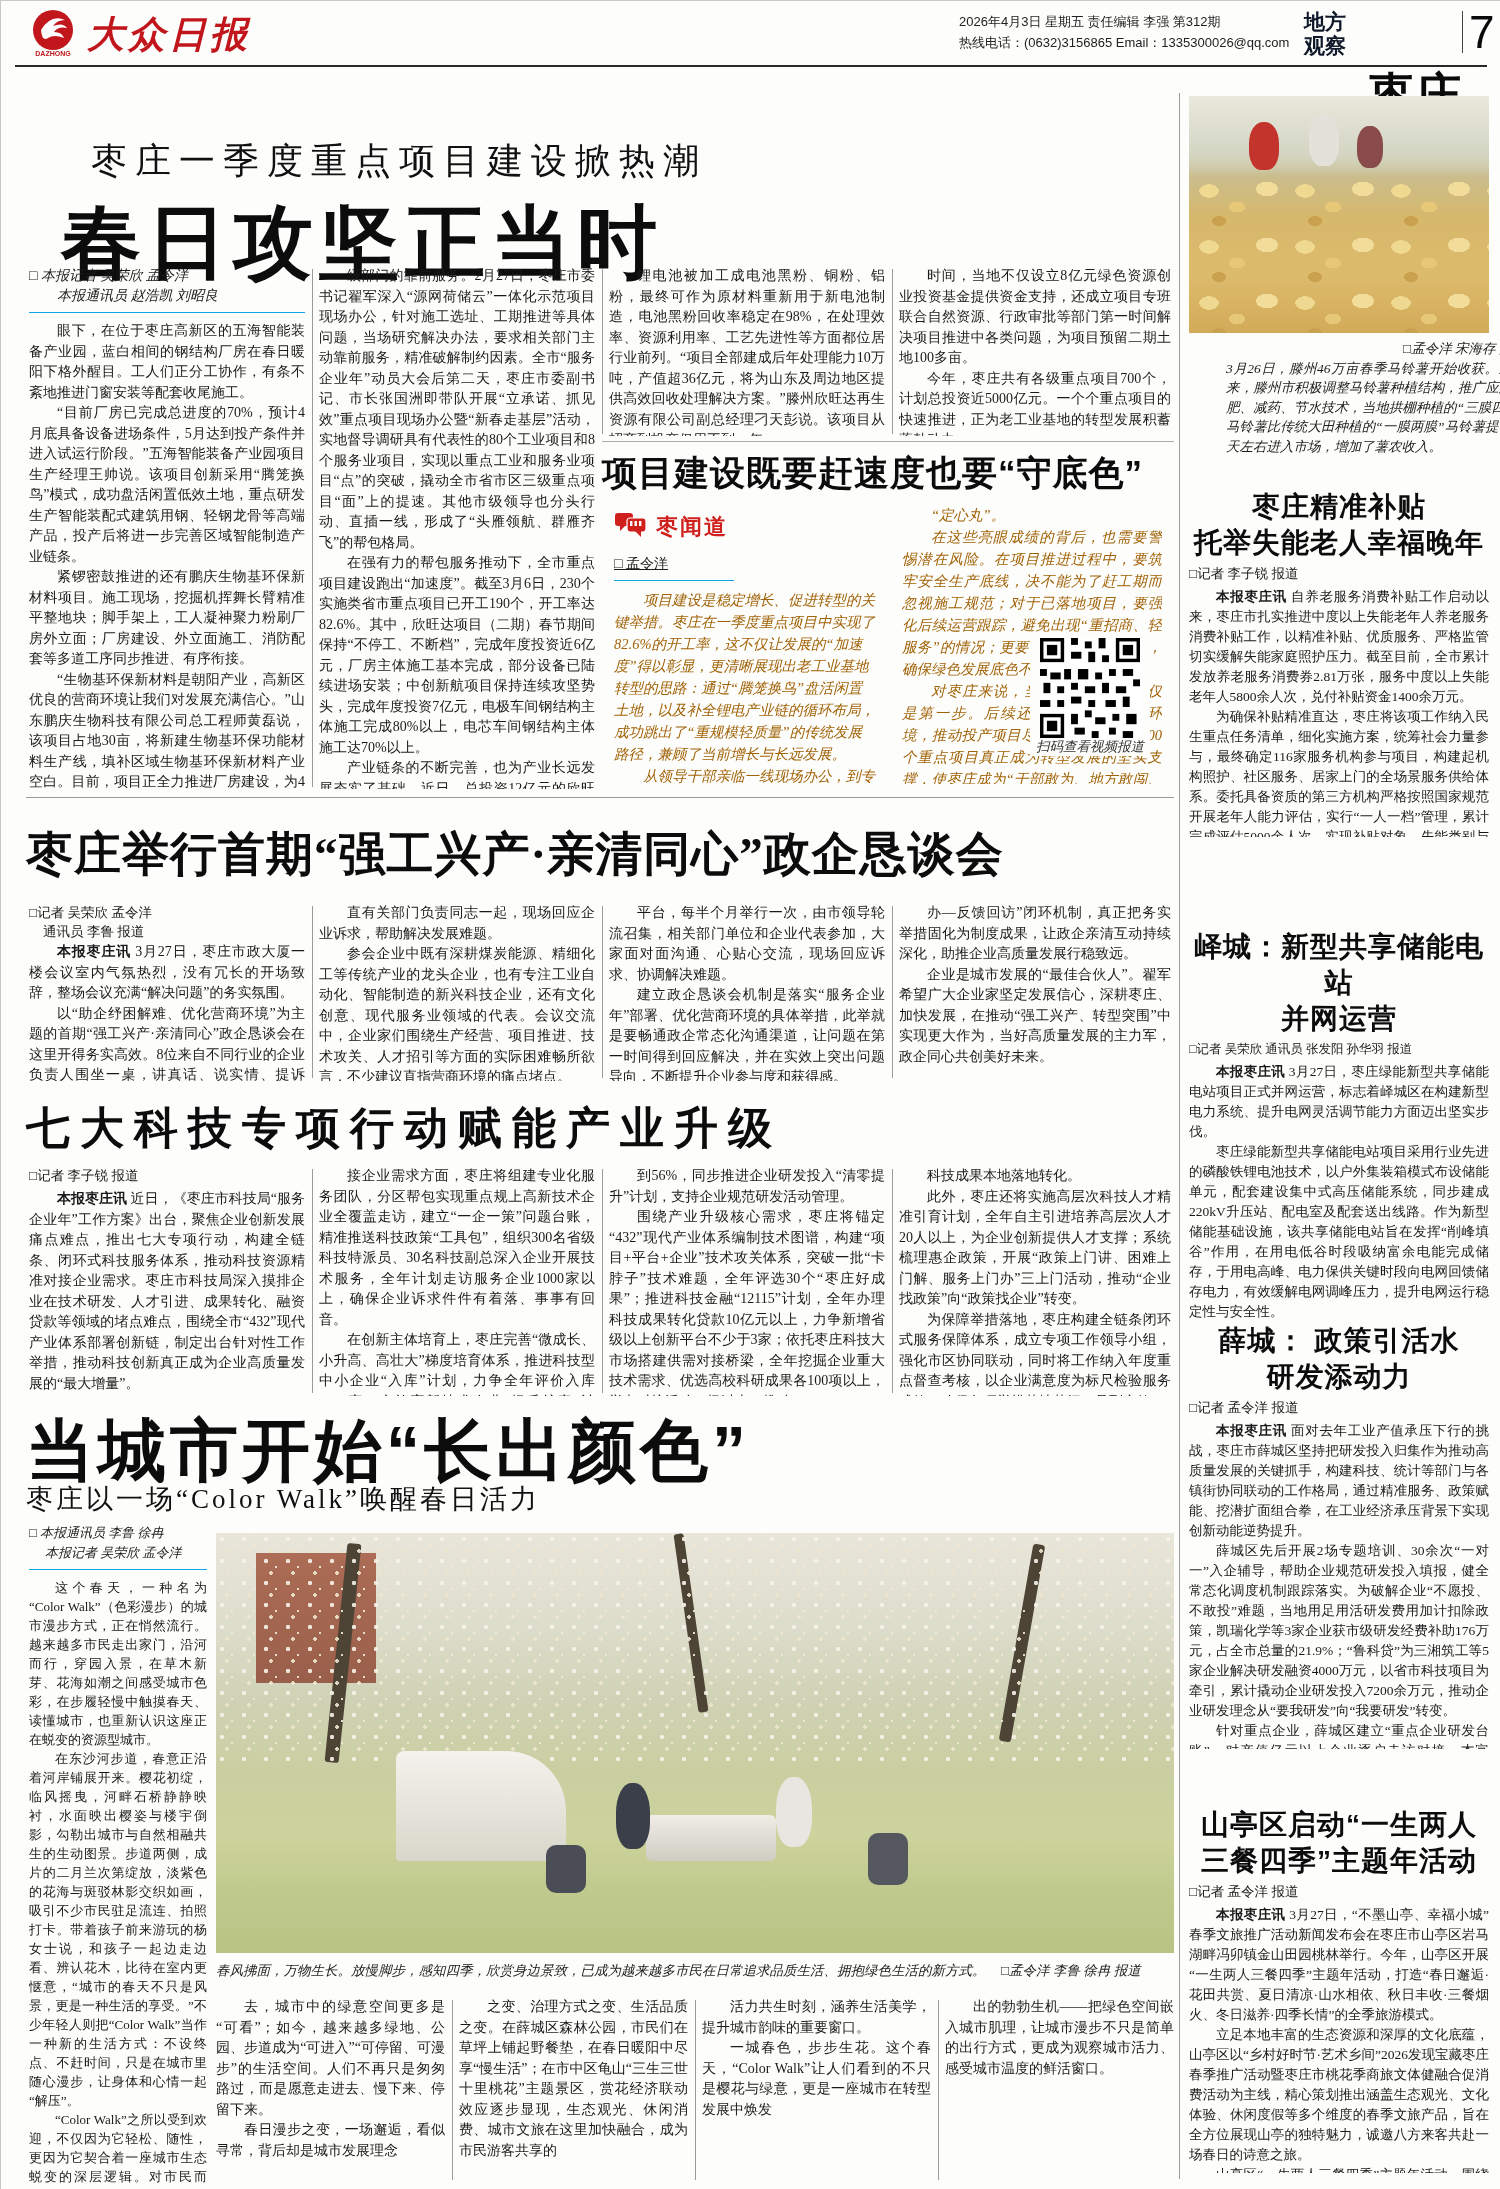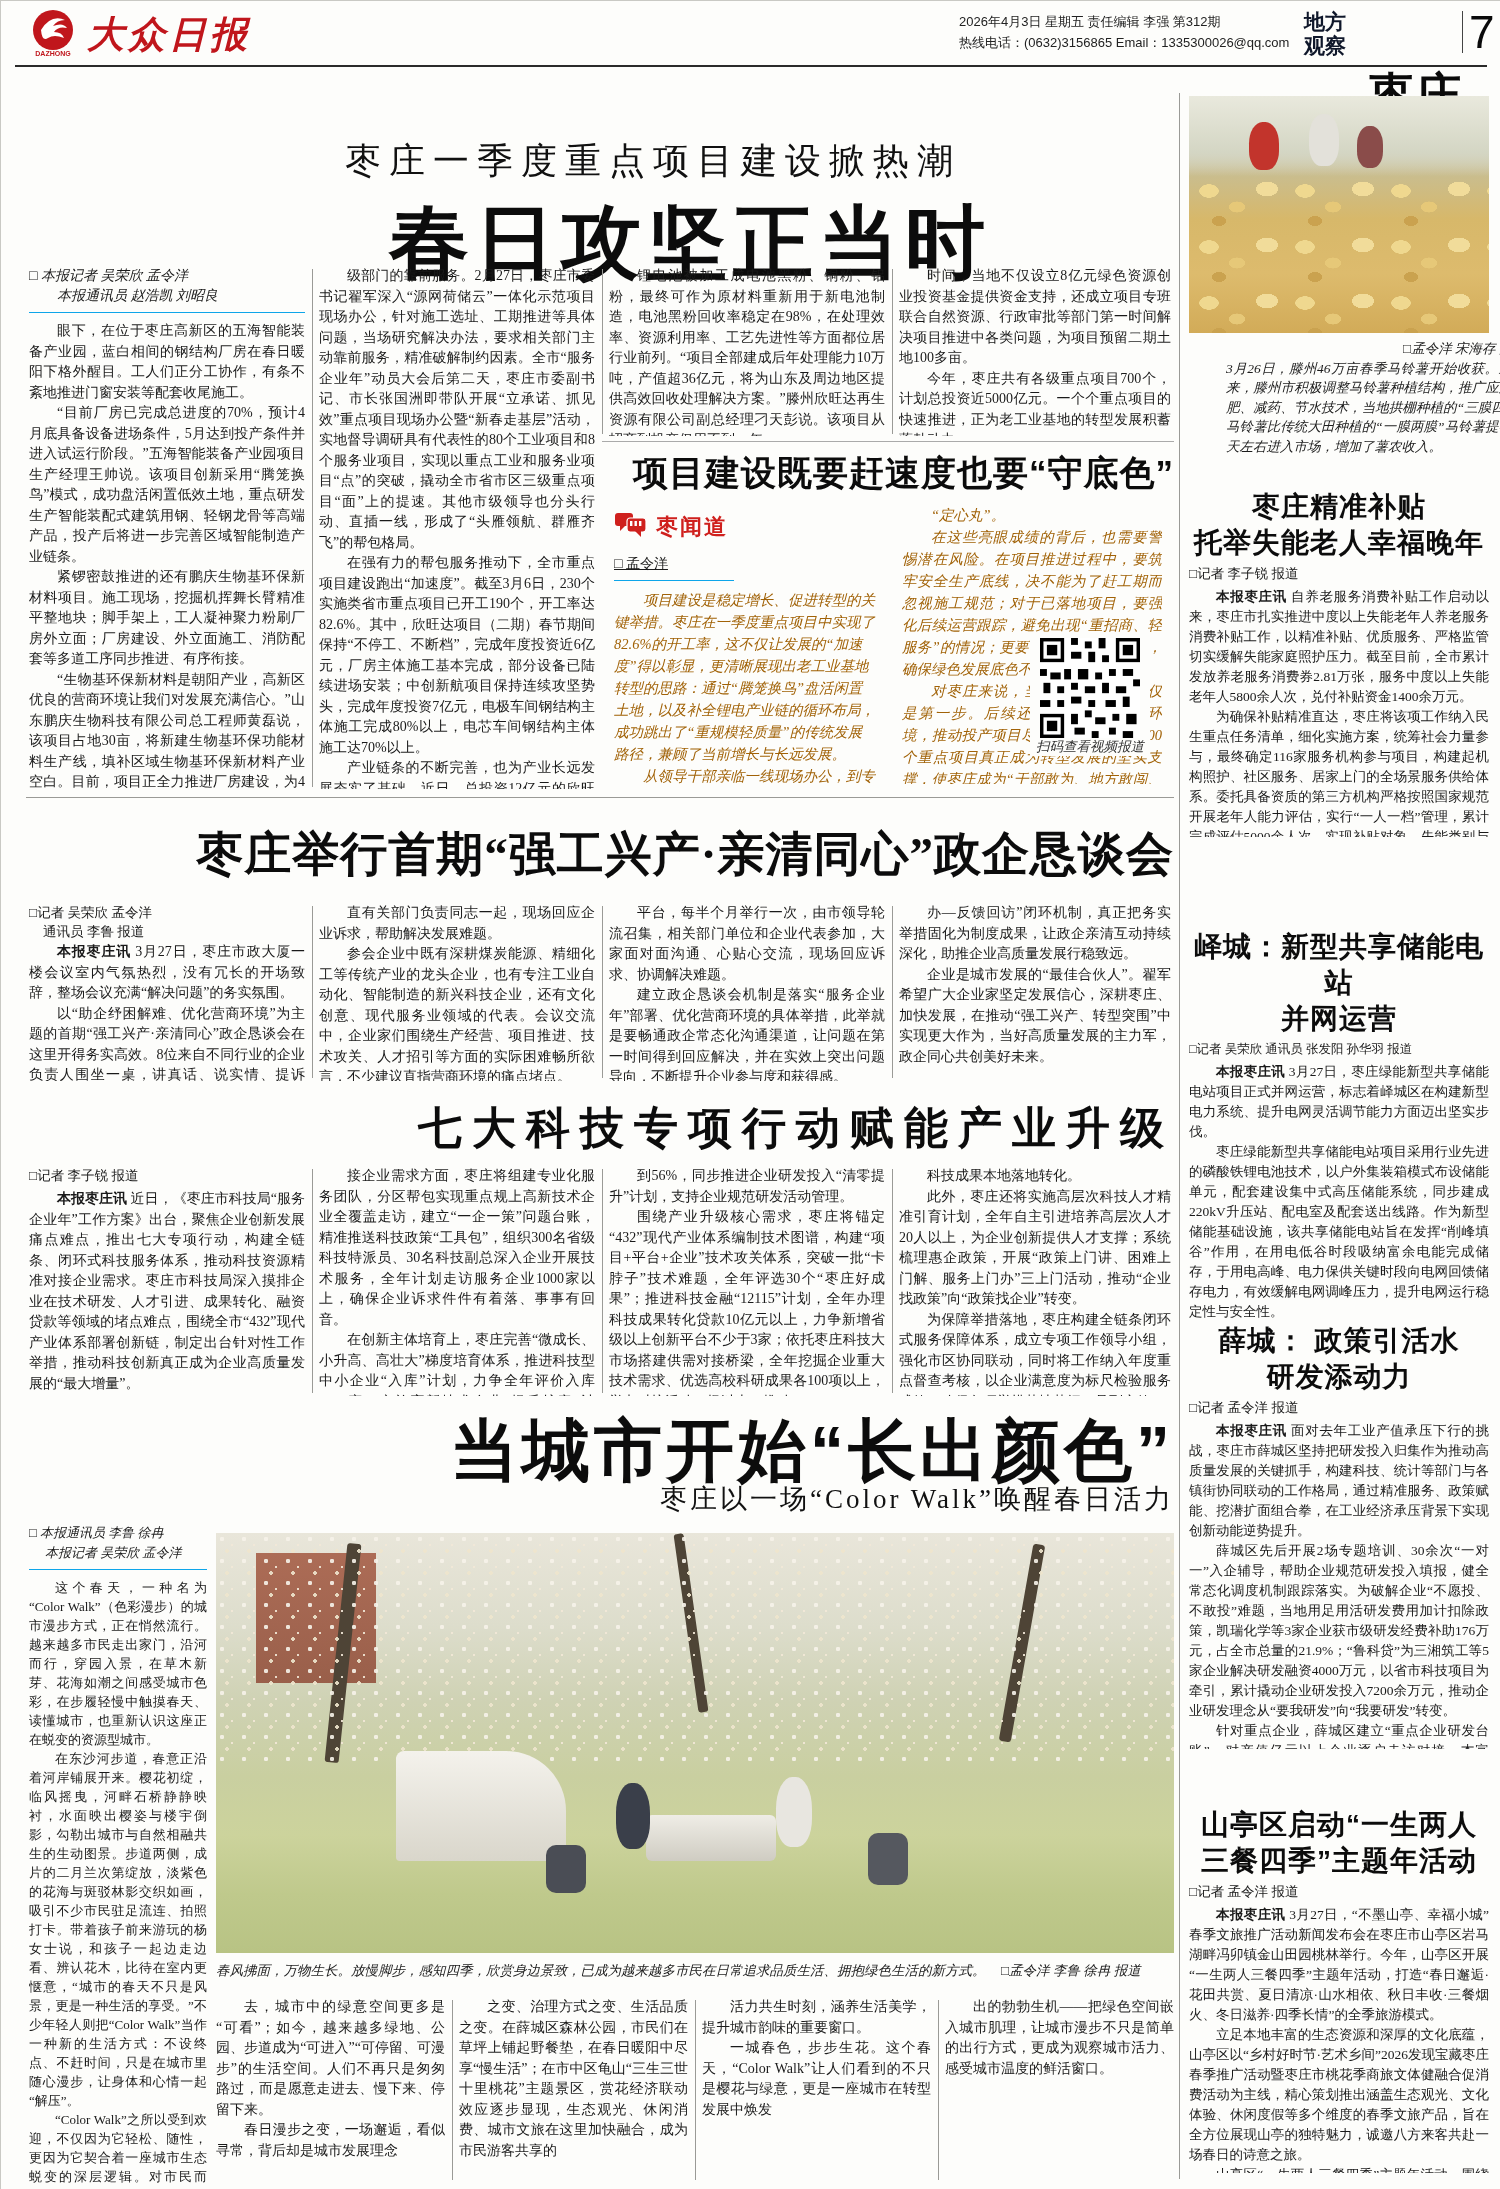--- a/index.html
+++ b/index.html
@@ -10,21 +10,21 @@
   .hairline{position:absolute;background:#9a9a96;}
   .col{position:absolute;overflow:hidden;font-size:14px;line-height:20.5px;text-align:justify;}
   .para{margin:0;text-indent:2em;}
   .para b{font-family:"Liberation Sans",sans-serif;font-weight:700;}
   .kai{font-style:italic;color:#a16207;}
   .kai .para{line-height:22px;}
   .byline{font-size:14px;line-height:20px;border-bottom:1px solid #0ea5e9;padding-bottom:6px;margin-bottom:8px;text-indent:0;}
   .byline .nm{font-style:italic;}
   .head-sans{font-family:"Liberation Sans","DejaVu Sans",sans-serif;font-weight:900;color:#0c0c0c;margin-top:7px;}
   .head-serif{font-family:"Liberation Serif",serif;font-weight:900;color:#0c0c0c;}
-  .center{text-align:right;}
+  .center{text-align:left;}
   
   .logo-script{font-family:"Liberation Serif",serif;font-style:italic;font-weight:700;
                color:#c0161c;font-size:37px;letter-spacing:4px;}
   .mast-info{font-family:"Liberation Sans",sans-serif;font-size:13px;line-height:21px;color:#222;}
   .sec-label{font-family:"Liberation Sans",sans-serif;font-weight:700;color:#0f172a;font-size:21px;line-height:24px;}
   .city{font-family:"Liberation Sans",sans-serif;font-weight:900;font-size:47px;color:#0a0a0a;letter-spacing:1px;}
   .pageno{font-family:"Liberation Sans",sans-serif;font-weight:400;font-size:46px;color:#0a0a0a;}
   
   #cbox{border-top:1px solid #aaa;}
   .zwd{display:flex;align-items:center;gap:8px;margin:6px 0 10px 0;}

